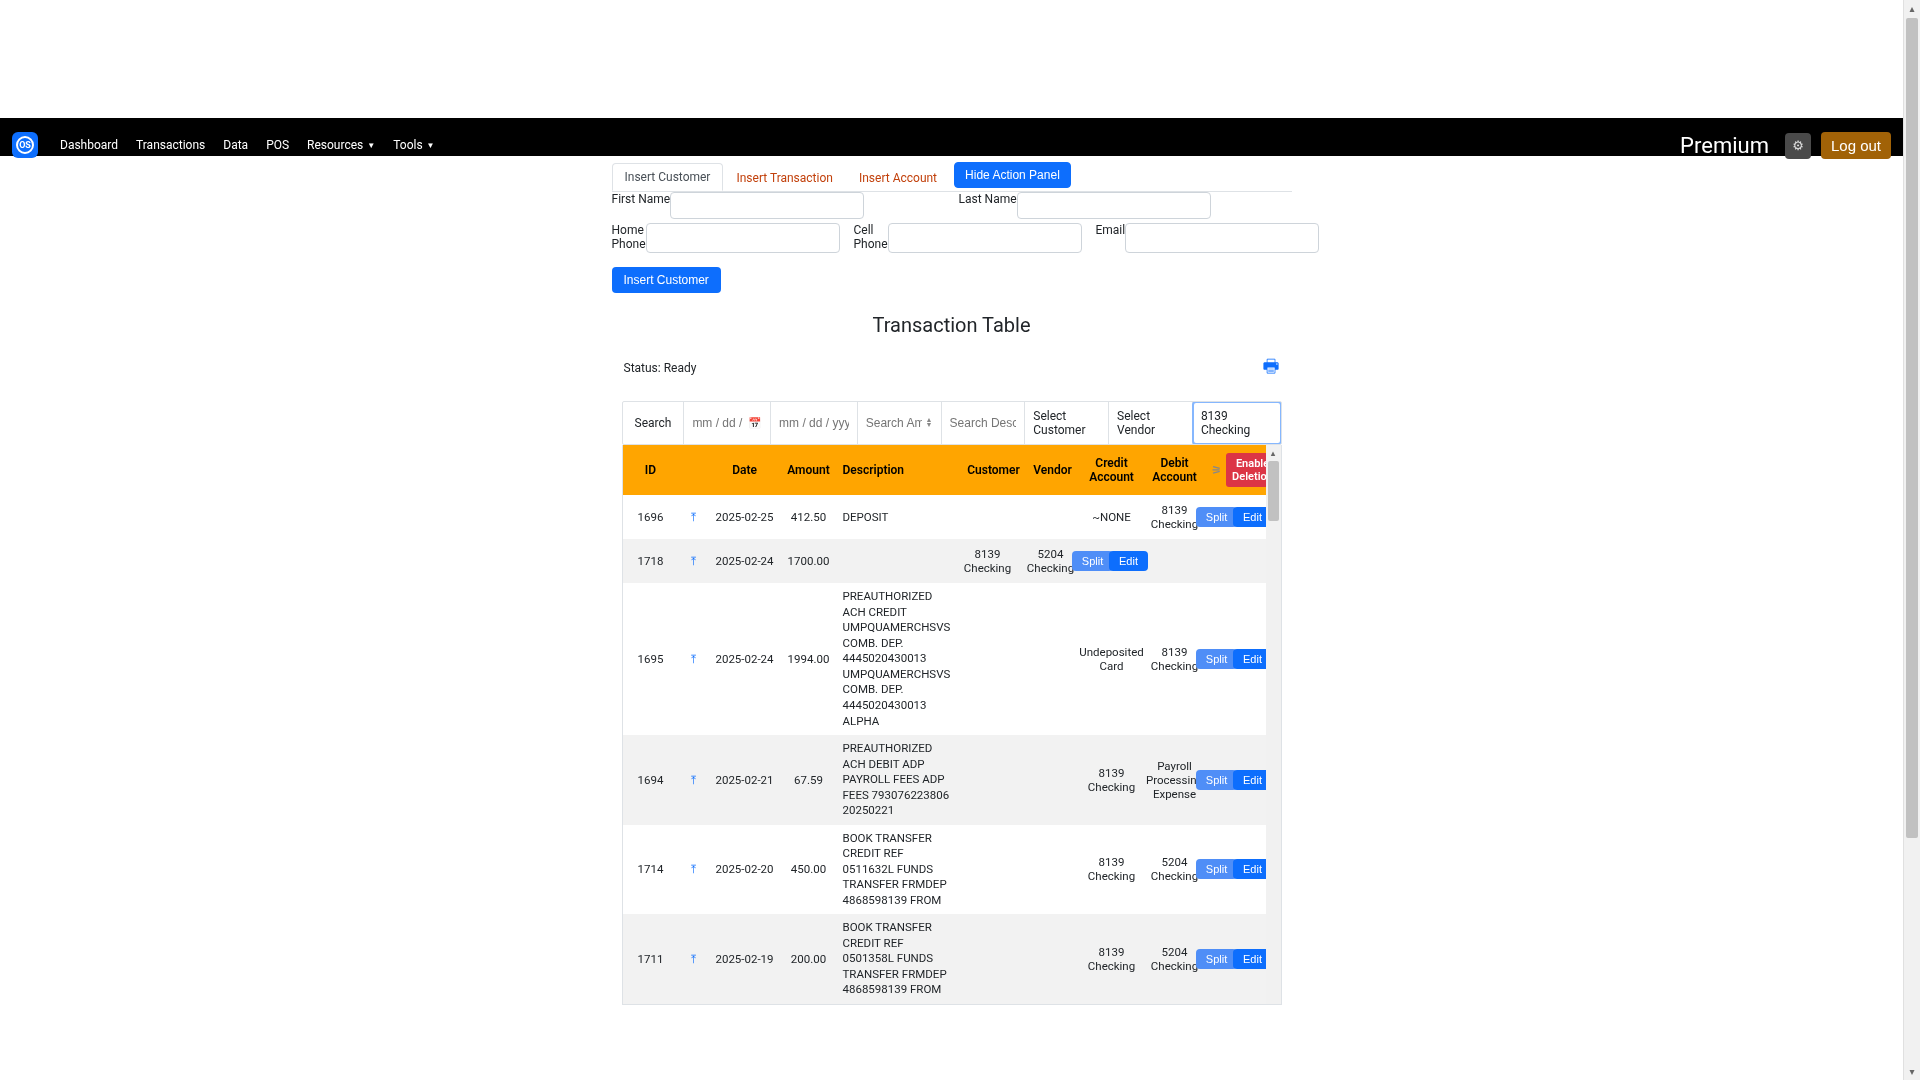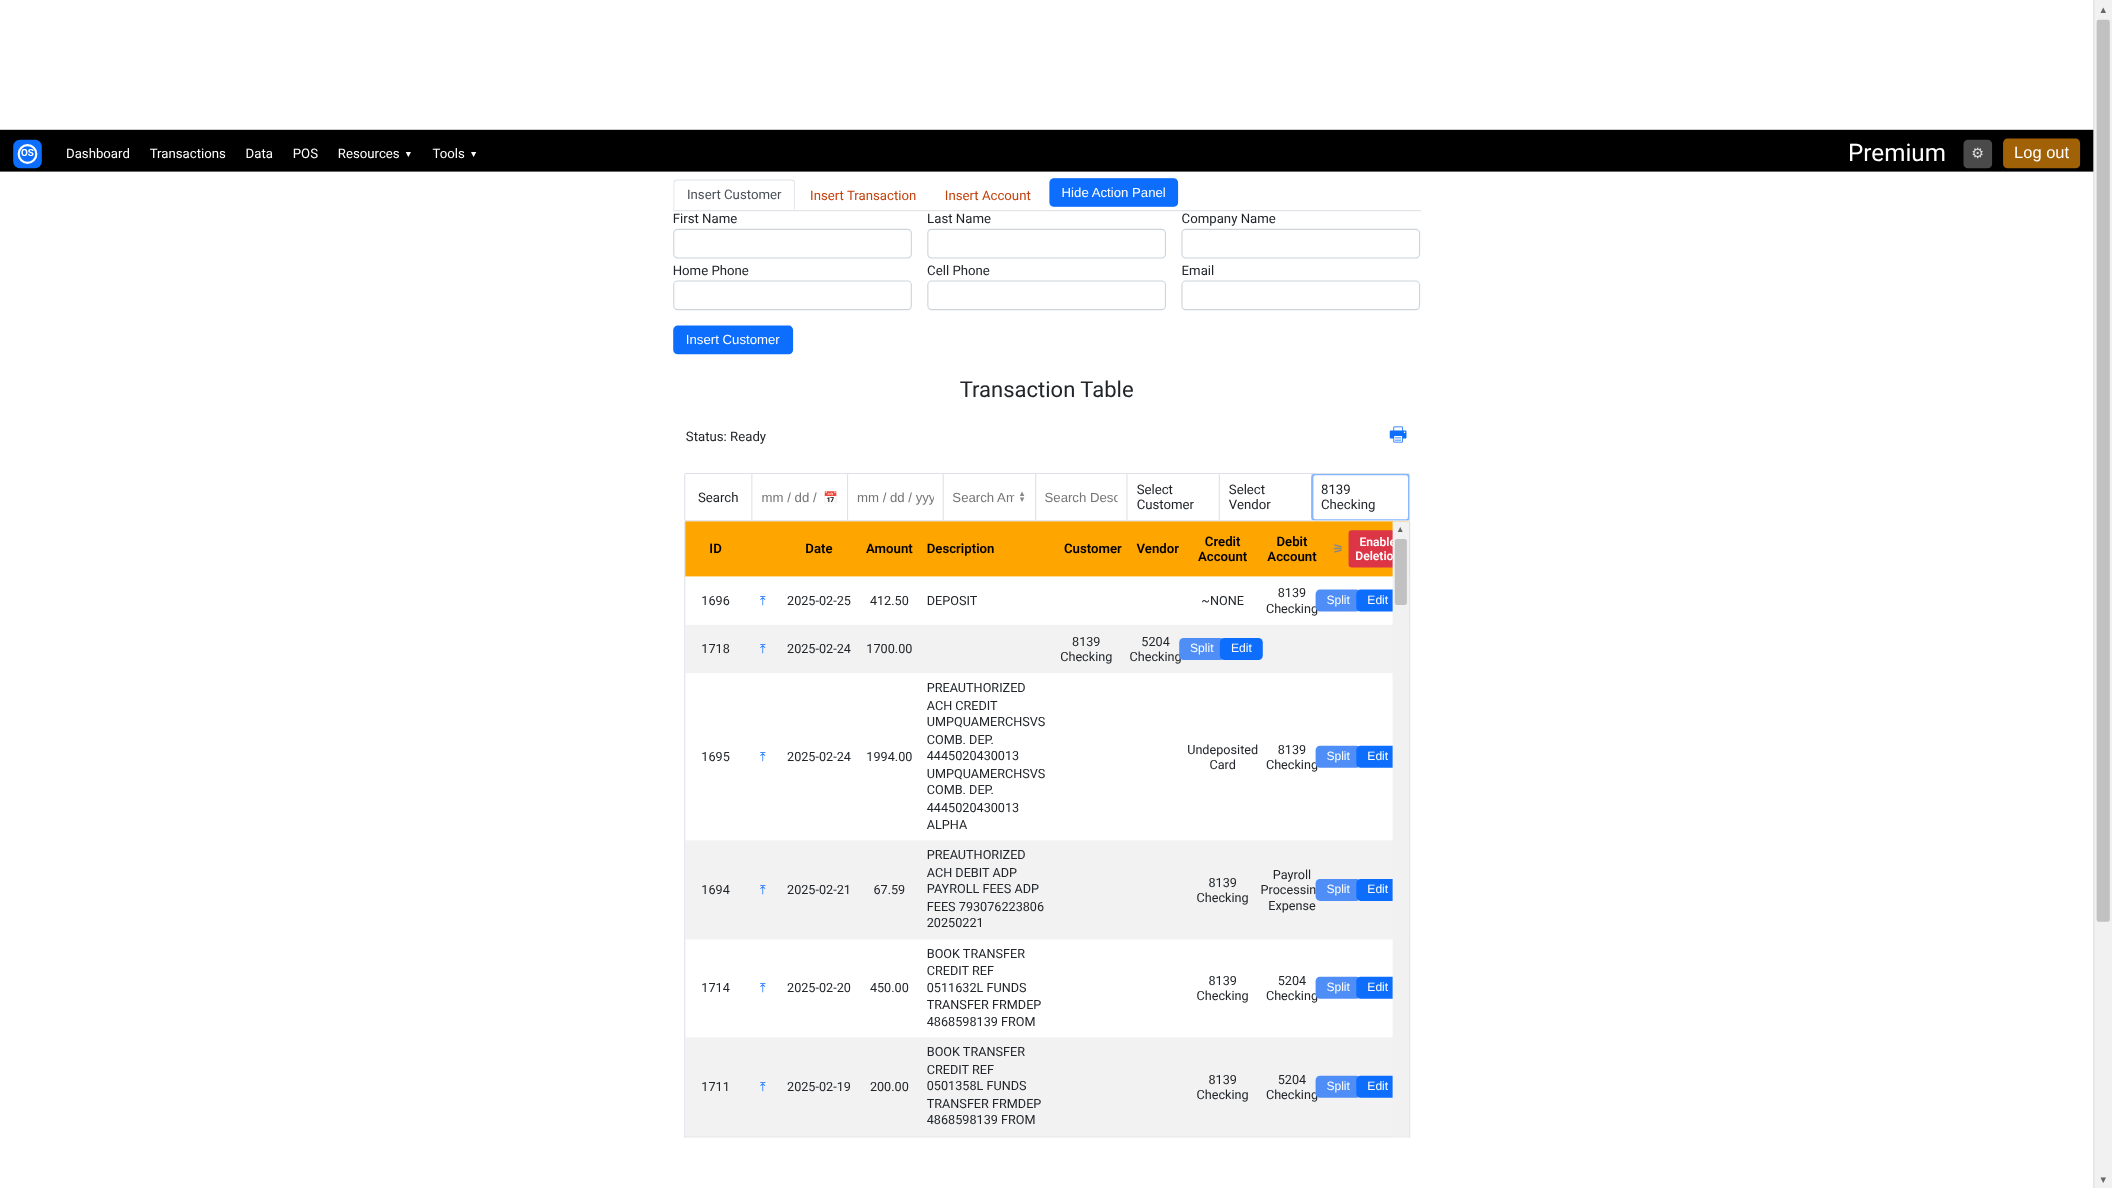--- a/index.html
+++ b/index.html
@@ -2,41 +2,41 @@
 <html><head>
 <meta charset="utf-8">
 <style>
 * { box-sizing: border-box; margin: 0; padding: 0; }
 body { font-family: -apple-system, BlinkMacSystemFont, "Segoe UI", Roboto, Arial, sans-serif; font-size: 13px; background: #fff; color: #212529; width: 1920px; height: 1080px; overflow: hidden; position: relative; }
 .outer-scroll { position: absolute; right: 0; top: 0; width: 17px; height: 1080px; background: #f1f1f1; border-left: 1px solid #e0e0e0; }
 .outer-scroll .thumb { position: absolute; top: 18px; left: 2px; right: 2px; height: 820px; background: #c1c1c1; border-radius: 2px; }
 .outer-scroll .up, .outer-scroll .down { position: absolute; left: 0; right: 0; height: 17px; display:flex; align-items:center; justify-content:center; font-size:10px; color:#666; }
 .outer-scroll .up { top:0; } .outer-scroll .down { bottom:0; }
 
-.navbar { position: absolute; left:0; right:17px; top:118px; height:38px; background:#000; display:flex; align-items:flex-end; padding:3px 12px; color:#fff; }
+.navbar { position: absolute; left:0; right:17px; top:118px; height:38px; background:#000; display:flex; align-items:flex-start; padding:14px 12px; color:#fff; }
 .logo { width:26px; height:26px; border-radius:6px; background:#0d6efd; display:flex; align-items:center; justify-content:center; margin-right:14px; }
 .logo-inner { width:18px; height:18px; border-radius:50%; border:2px solid #fff; display:flex; align-items:center; justify-content:center; font-size:9px; font-weight:bold; }
 .nav-links { display:flex; gap:2px; }
 .nav-link { color:#fff; font-size:12px; padding:6px 8px; cursor:pointer; display:flex; align-items:center; gap:4px; }
 .nav-link .caret { font-size:8px; }
 .nav-right { margin-left:auto; display:flex; align-items:center; gap:10px; }
 .premium { font-size:22px; color:#fff; font-weight:400; margin-right:6px; }
 .gear-btn { width:26px; height:26px; background:#4a4a4a; border-radius:4px; display:flex; align-items:center; justify-content:center; color:#ddd; cursor:pointer; }
 .logout-btn { background:#a16207; color:#fff; border:none; border-radius:4px; padding:5px 10px; font-size:15px; cursor:pointer; }
 
 .content { position:absolute; left:0; right:17px; top:156px; bottom:0; overflow:hidden; }
 .panel { width:680px; margin:0 auto; padding-top:6px; }
 .tabs { display:flex; align-items:center; gap:0; border-bottom:1px solid #dee2e6; }
 .tab { padding:6px 12px; font-size:12px; color:#c2410c; cursor:pointer; border:1px solid transparent; border-bottom:none; background:#fff; margin-bottom:-1px; }
 .tab.active { color:#495057; border:1px solid #dee2e6; border-bottom:1px solid #fff; border-radius:4px 4px 0 0; }
 .hide-btn { background:#0d6efd; color:#fff; border:1px solid #0d6efd; border-radius:4px; padding:5px 10px; font-size:12px; cursor:pointer; margin-bottom:3px; margin-left:4px; }
 
 .form-title { font-size:17px; margin-top:6px; margin-bottom:4px; }
 .form-row { display:flex; gap:14px; margin-bottom:4px; }
-.form-group { flex:1; display:flex; flex-direction:column; }
+.form-group { flex:1; display:flex; }
 .form-label { font-size:12px; margin-bottom:2px; }
 .form-input { border:1px solid #ced4da; border-radius:4px; padding:5px 8px; font-size:13px; background:#fff; }
 .insert-btn { background:#0d6efd; color:#fff; border:none; border-radius:4px; padding:6px 12px; font-size:12px; cursor:pointer; margin-top:10px; }
 
 .tx-title { text-align:center; font-size:20px; margin-top:20px; margin-bottom:16px; }
 
 .table-wrap { width:660px; margin:0 auto; position:relative; }
 .status-row { display:flex; align-items:center; justify-content:space-between; font-size:12px; margin-bottom:18px; padding:0 2px; }
 .printer { color:#0d6efd; font-size:18px; cursor:pointer; }
 
@@ -117,24 +117,20 @@
       <div class="tab">Insert Account</div>
       <button class="hide-btn">Hide Action Panel</button>
     </div>
     <div class="form-row">
       <div class="form-group">
           <label class="form-label">First Name</label>
           <input class="form-input" style="">
         </div>
       <div class="form-group">
           <label class="form-label">Last Name</label>
-          <input class="form-input" style="">
-        </div>
-      <div class="form-group">
-          <label class="form-label">Company Name</label>
           <input class="form-input" style="">
         </div>
     </div>
     <div class="form-row">
       <div class="form-group">
           <label class="form-label">Home Phone</label>
           <input class="form-input" style="">
         </div>
       <div class="form-group">
           <label class="form-label">Cell Phone</label>

